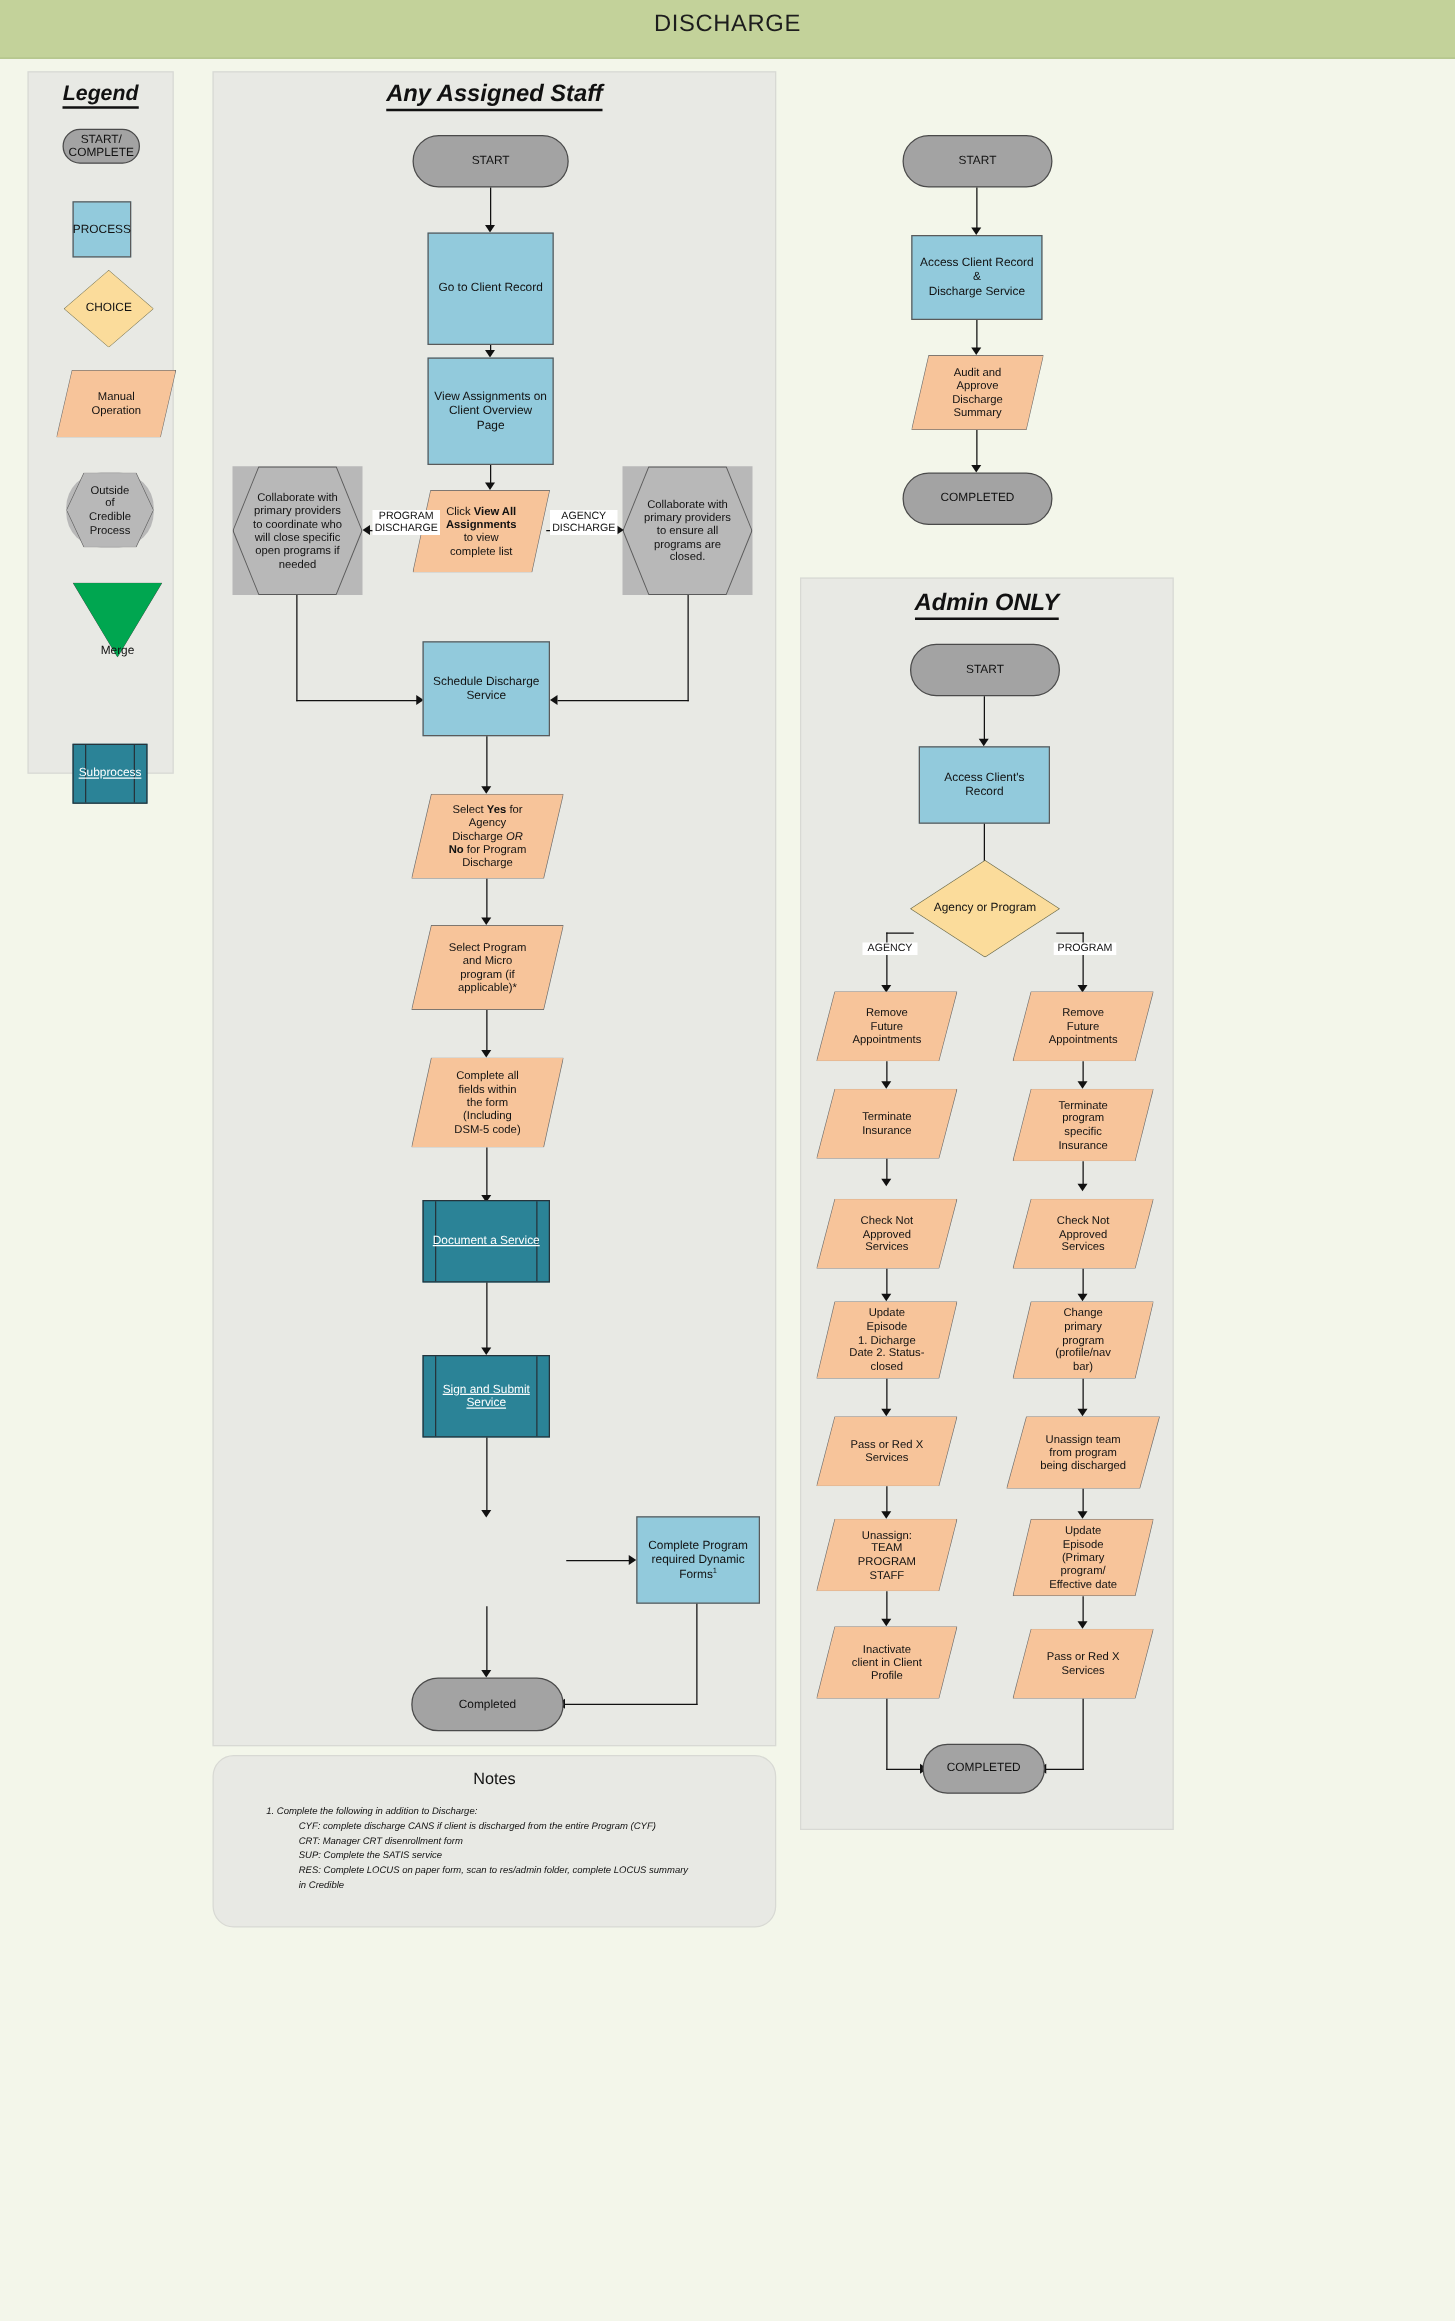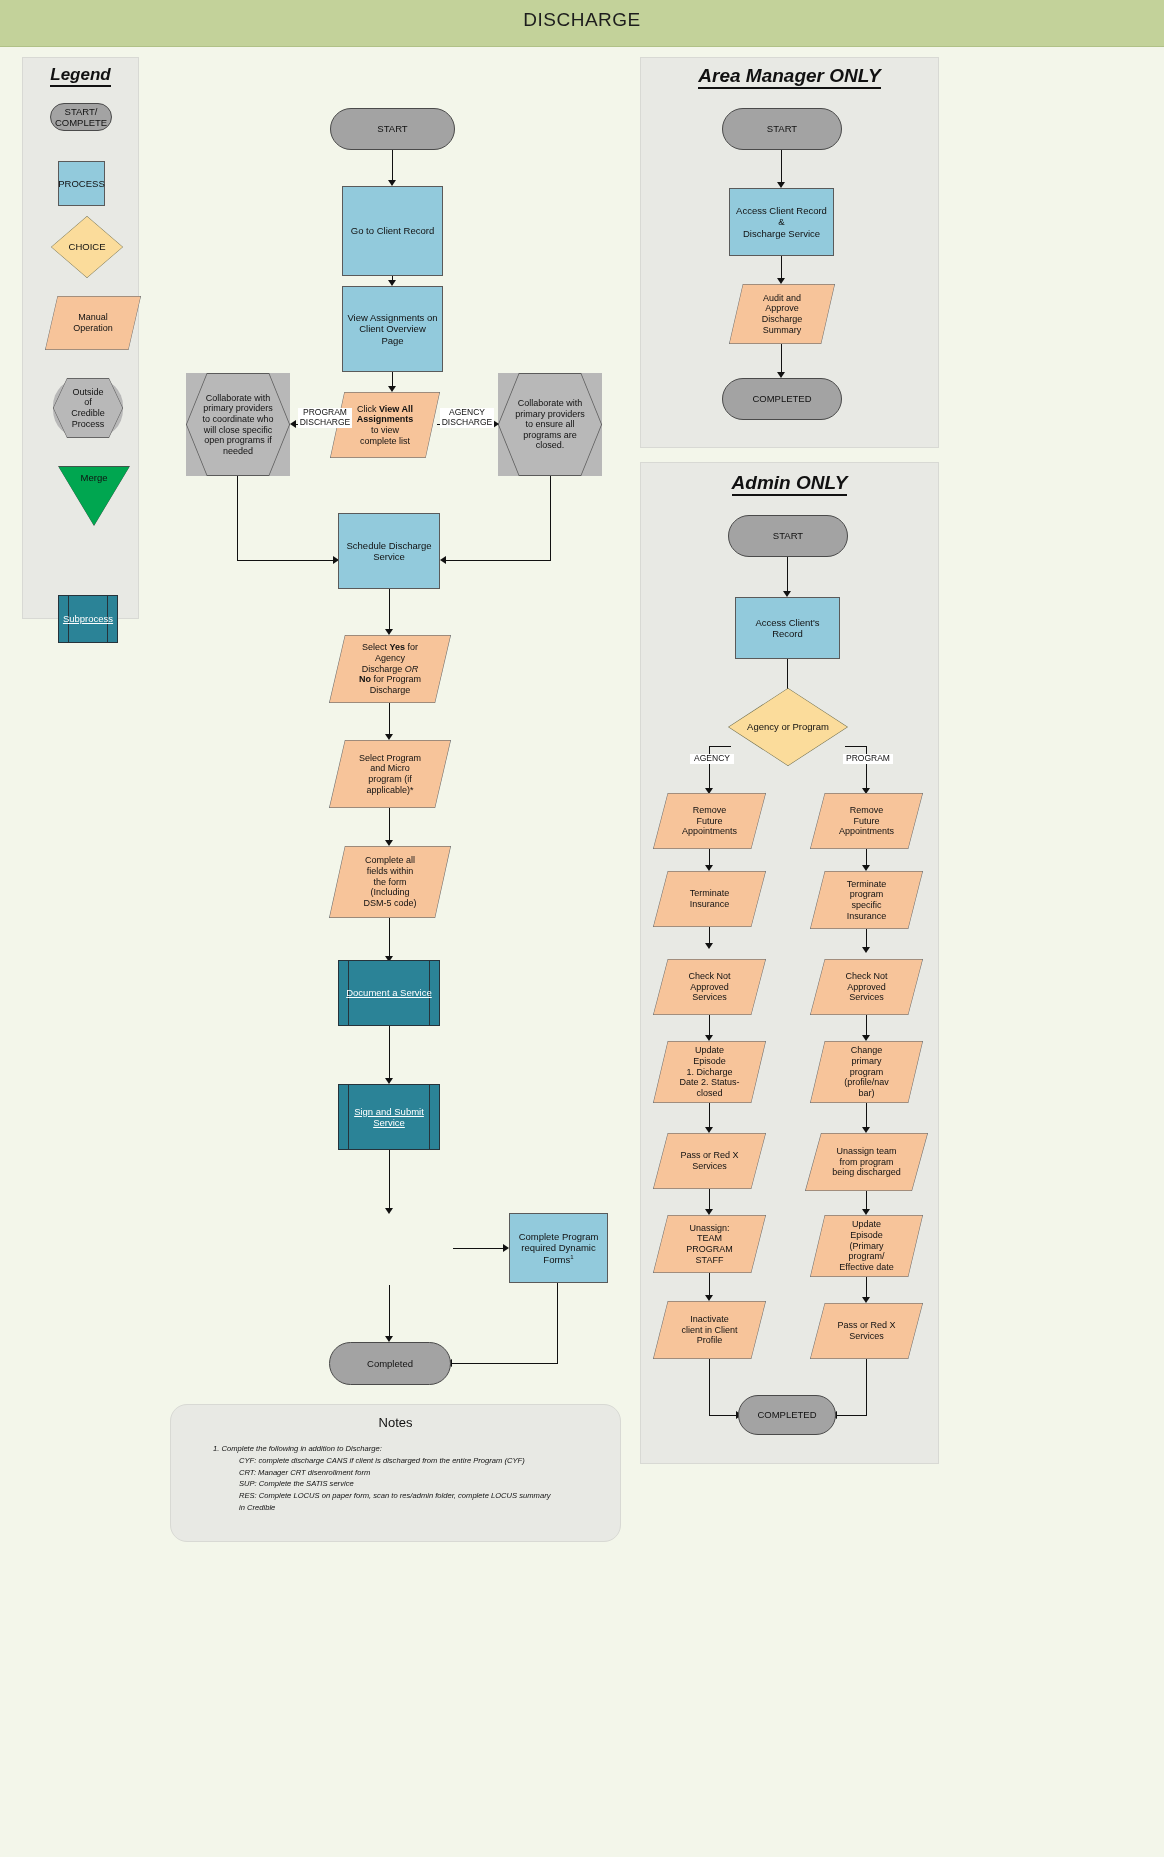--- a/index.html
+++ b/index.html
@@ -49,21 +49,21 @@
      clip-path:polygon(50% 0,100% 50%,50% 100%,0 50%);z-index:1;transform:scale(.985);}
 
   .manual{font-size:9px;}
   .manual .brd{position:absolute;inset:0;background:#6a6a6a;
      -webkit-clip-path:polygon(13% 0,100% 0,87% 100%,0 100%);
      clip-path:polygon(13% 0,100% 0,87% 100%,0 100%);z-index:0;}
   .manual .shp{position:absolute;inset:0;background:#f7c49a;
      -webkit-clip-path:polygon(13% 0,100% 0,87% 100%,0 100%);
      clip-path:polygon(13% 0,100% 0,87% 100%,0 100%);z-index:1;transform:scale(.99);}
 
-  .merge{font-size:9.5px;align-items:flex-start;padding-top:6px;}
+  .merge{font-size:9.5px;align-items:flex-end;padding-top:17px;}
   .merge .brd{position:absolute;inset:0;background:#4a4a4a;
      -webkit-clip-path:polygon(0 0,100% 0,50% 100%);clip-path:polygon(0 0,100% 0,50% 100%);z-index:0;}
   .merge .shp{position:absolute;inset:0;background:#00a650;
      -webkit-clip-path:polygon(0 0,100% 0,50% 100%);clip-path:polygon(0 0,100% 0,50% 100%);z-index:1;transform:scale(.985);}
 
   
   .ln{position:absolute;background:#111;}
   .lnv{width:1.4px;} .lnh{height:1.4px;}
   .arw{position:absolute;width:0;height:0;}
   .arw-d{border-left:4px solid transparent;border-right:4px solid transparent;border-top:6px solid #111;}
@@ -126,20 +126,25 @@
       <div class="brd"></div>
         <div class="shp"></div>
       <div class="lbl">Merge</div>
     </div>
 
     <div class="node subproc lg-item" style="left:35px;top:497px;width:60px;height:48px;margin-top:40px;">
       <div class="lbl">Subprocess</div>
     </div>
   </div>
 
+  <div class="panel" style="left:170px;top:57px;width:449px;height:1338px;">
+    <div class="panel-title" style="top:7px;">
+      <span>Any Assigned Staff</span>
+    </div>
+  </div>
 
   <div class="node terminator" style="left:330px;top:108px;width:125px;height:42px;">
     <div class="lbl">START</div>
   </div>
   <div class="ln lnv" style="left:392px;top:150px;height:34px;"></div>
   <div class="arw arw-d" style="left:388px;top:180px;"></div>
 
   <div class="node process" style="left:342px;top:186px;width:101px;height:90px;">
     <div class="lbl">Go to Client Record</div>
   </div>
@@ -239,25 +244,20 @@
   <div class="ln lnh" style="left:452px;top:1363px;width:106px;"></div>
   <div class="arw arw-l" style="left:446px;top:1359px;"></div>
 
   <div class="ln lnv" style="left:389px;top:1285px;height:55px;"></div>
   <div class="arw arw-d" style="left:385px;top:1336px;"></div>
 
   <div class="node terminator" style="left:329px;top:1342px;width:122px;height:43px;">
     <div class="lbl">Completed</div>
   </div>
 
-  <div class="panel" style="left:640px;top:57px;width:297px;height:389px;">
-    <div class="panel-title" style="top:7px;">
-      <span>Area Manager ONLY</span>
-    </div>
-  </div>
 
   <div class="node terminator" style="left:722px;top:108px;width:120px;height:42px;">
     <div class="lbl">START</div>
   </div>
   <div class="ln lnv" style="left:781px;top:150px;height:36px;"></div>
   <div class="arw arw-d" style="left:777px;top:182px;"></div>
 
   <div class="node process" style="left:729px;top:188px;width:105px;height:68px;">
     <div class="lbl">Access Client Record &amp;<br>Discharge Service</div>
   </div>

